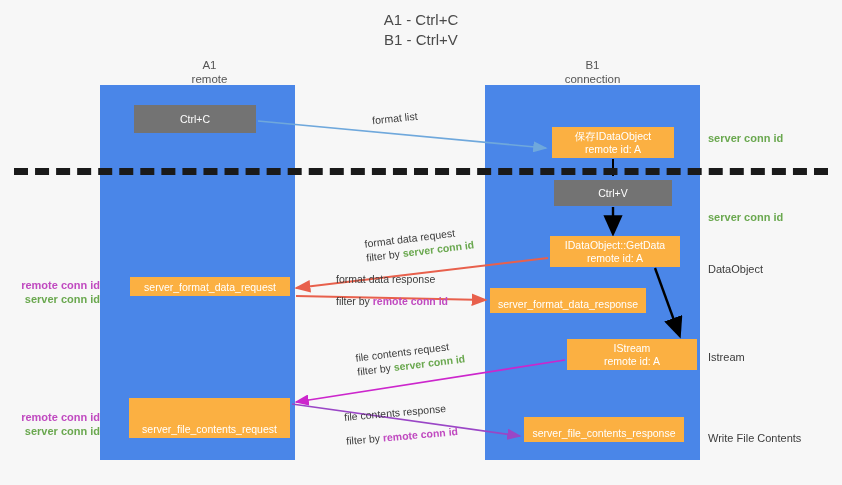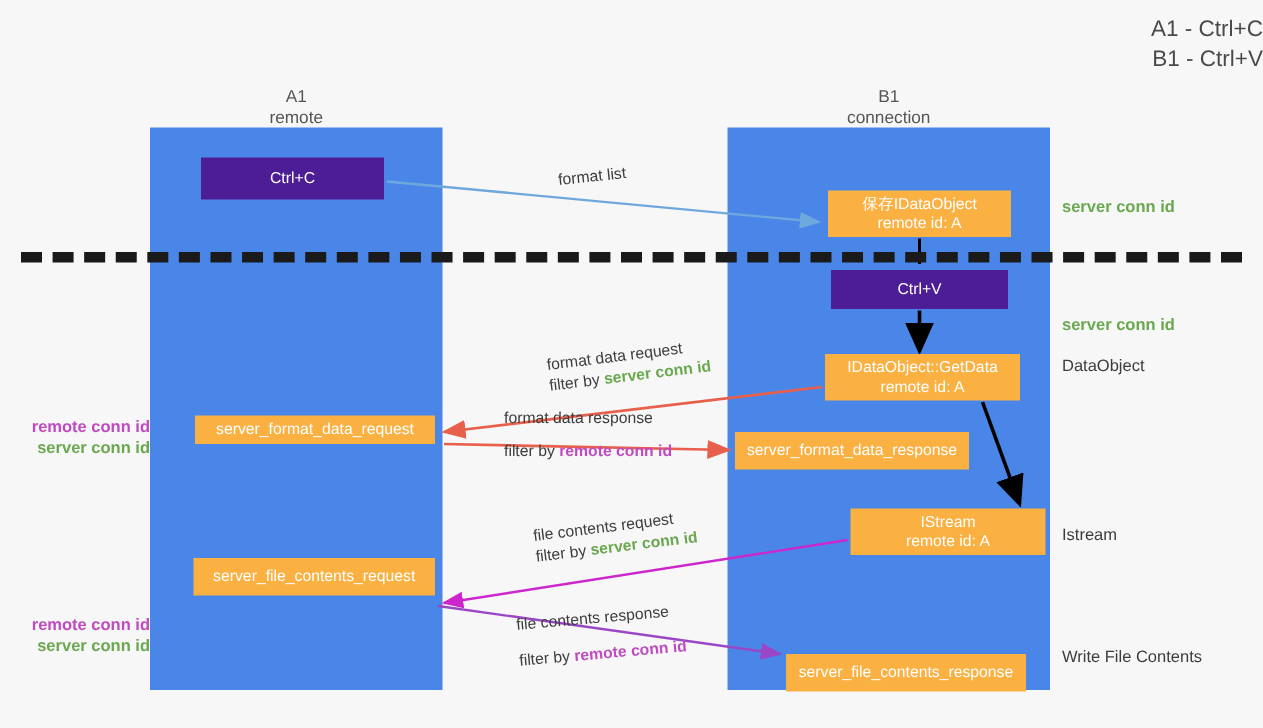--- a/index.html
+++ b/index.html
@@ -8,21 +8,21 @@
     background:#f7f7f7;
     font-family:"Liberation Sans","DejaVu Sans",sans-serif;
     position:relative;overflow:hidden;
     color:#3c3c3c;
   }
   .canvas{position:absolute;inset:0;}
   .abs{position:absolute;}
 
   
   .title{
-    left:0;top:10px;width:842px;text-align:right;
+    left:0;top:10px;width:842px;text-align:center;
     font-size:15px;line-height:20px;color:#4a4a4a;
   }
 
   
   .colhead{
     text-align:center;font-size:11.5px;line-height:14px;color:#555;
   }
   .colhead .l2{display:block;}
 
   
@@ -30,41 +30,41 @@
   #lane-a1{left:100px;top:85px;width:195px;height:375px;}
   #lane-b1{left:485px;top:85px;width:215px;height:375px;}
 
   
   .box{
     box-sizing:border-box;
     display:flex;flex-direction:column;align-items:center;justify-content:center;
     color:#ffffff;font-size:10.5px;line-height:13px;text-align:center;
     padding:2px 4px;
   }
-  .box.green{background:#4c1d95;}
-  .box.orange{background:#fbb042;}
+  .box.green{background:#737373;}
+  .box.orange{background:#fbb042;justify-content:flex-end;}
 
   #box-ctrlc{left:134px;top:105px;width:122px;height:28px;}
   #box-save-idataobject{left:552px;top:127px;width:122px;height:31px;}
   #box-ctrlv{left:554px;top:180px;width:118px;height:26px;}
   #box-getdata{left:550px;top:236px;width:130px;height:31px;}
   #box-format-data-request{left:130px;top:277px;width:160px;height:19px;}
   #box-format-data-response{left:490px;top:288px;width:156px;height:25px;}
   #box-istream{left:567px;top:339px;width:130px;height:31px;}
-  #box-file-contents-request{left:129px;top:372px;width:161px;height:25px;}
-  #box-file-contents-response{left:524px;top:436px;width:160px;height:25px;}
+  #box-file-contents-request{left:129px;top:398px;width:161px;height:40px;}
+  #box-file-contents-response{left:524px;top:417px;width:160px;height:25px;}
 
   
   .sidelabel{font-size:11px;line-height:14px;color:#3c3c3c;}
   .green-txt{color:#6aa84f;font-weight:bold;}
   .purple-txt{color:#c04ac0;font-weight:bold;}
 
   #lbl-server-conn-1{left:708px;top:131px;}
   #lbl-server-conn-2{left:708px;top:210px;}
-  #lbl-dataobject{left:708px;top:237px;}
+  #lbl-dataobject{left:708px;top:262px;}
   #lbl-istream{left:708px;top:350px;}
 
   #lbl-left-conn-1{left:8px;top:278px;text-align:right;width:92px;}
   #lbl-read-file{left:8px;top:392px;width:92px;text-align:right;}
   #lbl-left-conn-2{left:8px;top:410px;text-align:right;width:92px;}
   .conn-stack span{display:block;font-size:11px;line-height:14px;}
 
   
   .caption{font-size:10.5px;line-height:14px;white-space:nowrap;color:#3c3c3c;}
   .caption .l{display:block;}
@@ -87,21 +87,21 @@
 </head>
 <body>
 
 <div class="canvas">
 
   <div class="abs title">
     <div>A1 - Ctrl+C</div>
     <div>B1 - Ctrl+V</div>
   </div>
 
-  <div class="abs colhead" style="left:100px;top:58px;width:195px;">
+  <div class="abs colhead" style="left:112px;top:58px;width:195px;">
     <span>A1</span>
     <span class="l2">remote</span>
   </div>
   <div class="abs colhead" style="left:485px;top:58px;width:215px;">
     <span>B1</span>
     <span class="l2">connection</span>
   </div>
 
   <div class="abs lane" id="lane-a1"></div>
   <div class="abs lane" id="lane-b1"></div>

